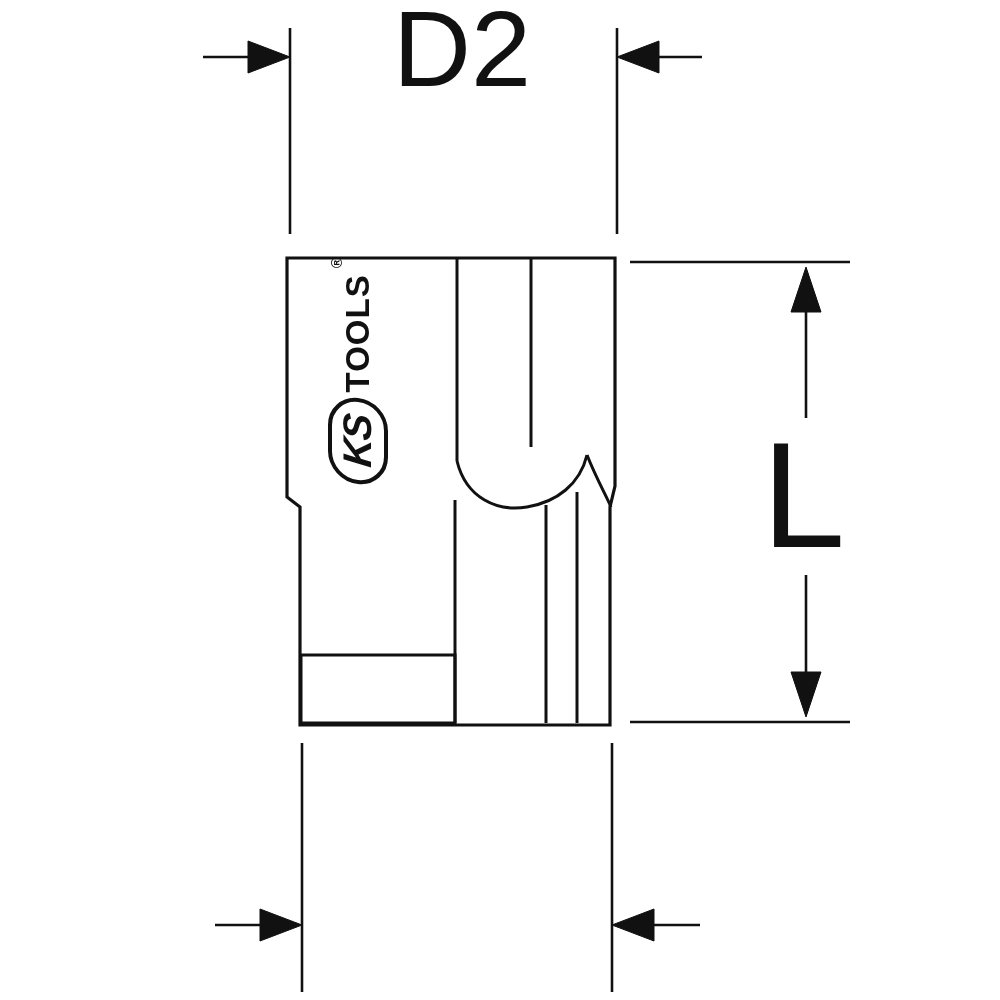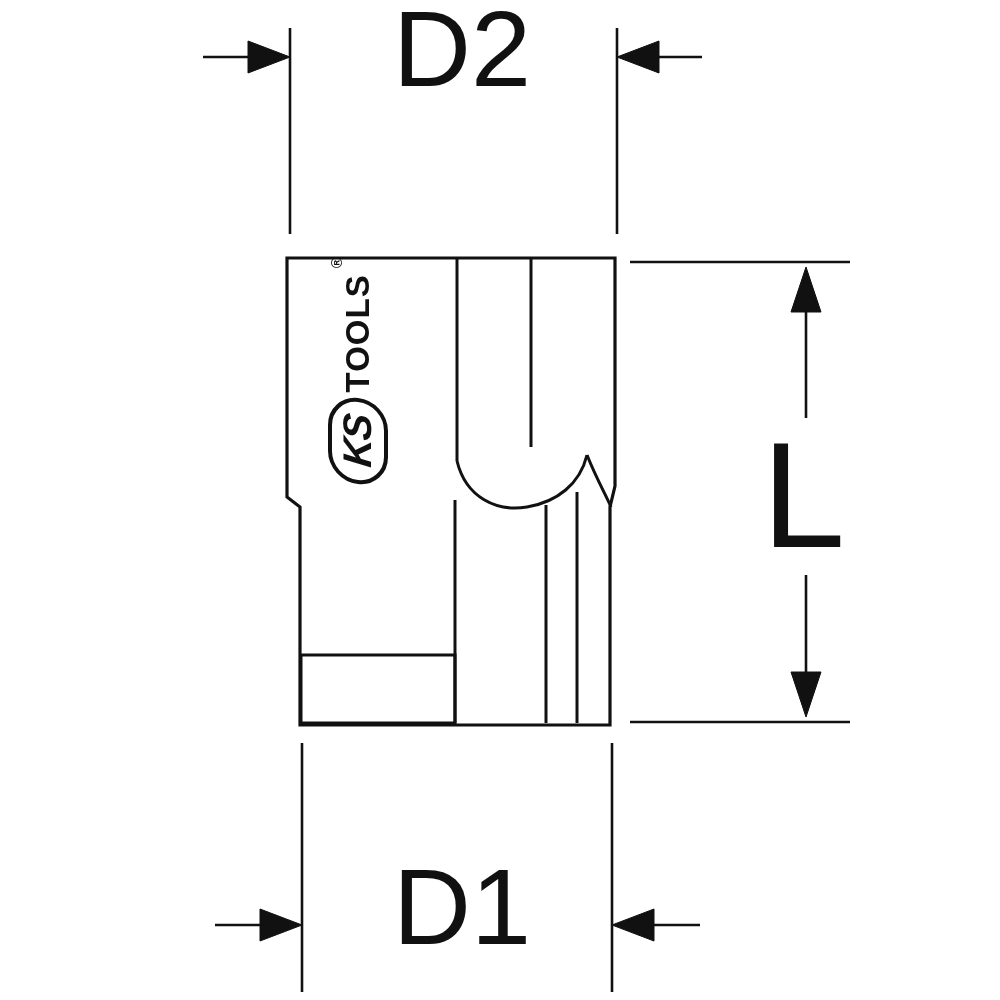--- a/index.html
+++ b/index.html
@@ -125,21 +125,20 @@
       <path class="dim" d="M612 743 V 992"></path>
       <path class="dim" d="M215 925 H 264"></path>
       <polygon points="302,925 260,909 260,941"></polygon>
       <path class="dim" d="M700 925 H 652"></path>
       <polygon points="612,925 654,909 654,941"></polygon>
     </g>
   </svg>
 
   <div class="dim-label label-d2">D2</div>
   <div class="dim-label label-l">L</div>
-  <div class="dim-label label-d1">D1</div>
 
   <div class="logo">
     <span class="ks-badge">
       <span>KS</span>
     </span>
     <span class="tools-text">TOOLS</span>
     <span class="reg-mark">®</span>
   </div>
 
 </div>

